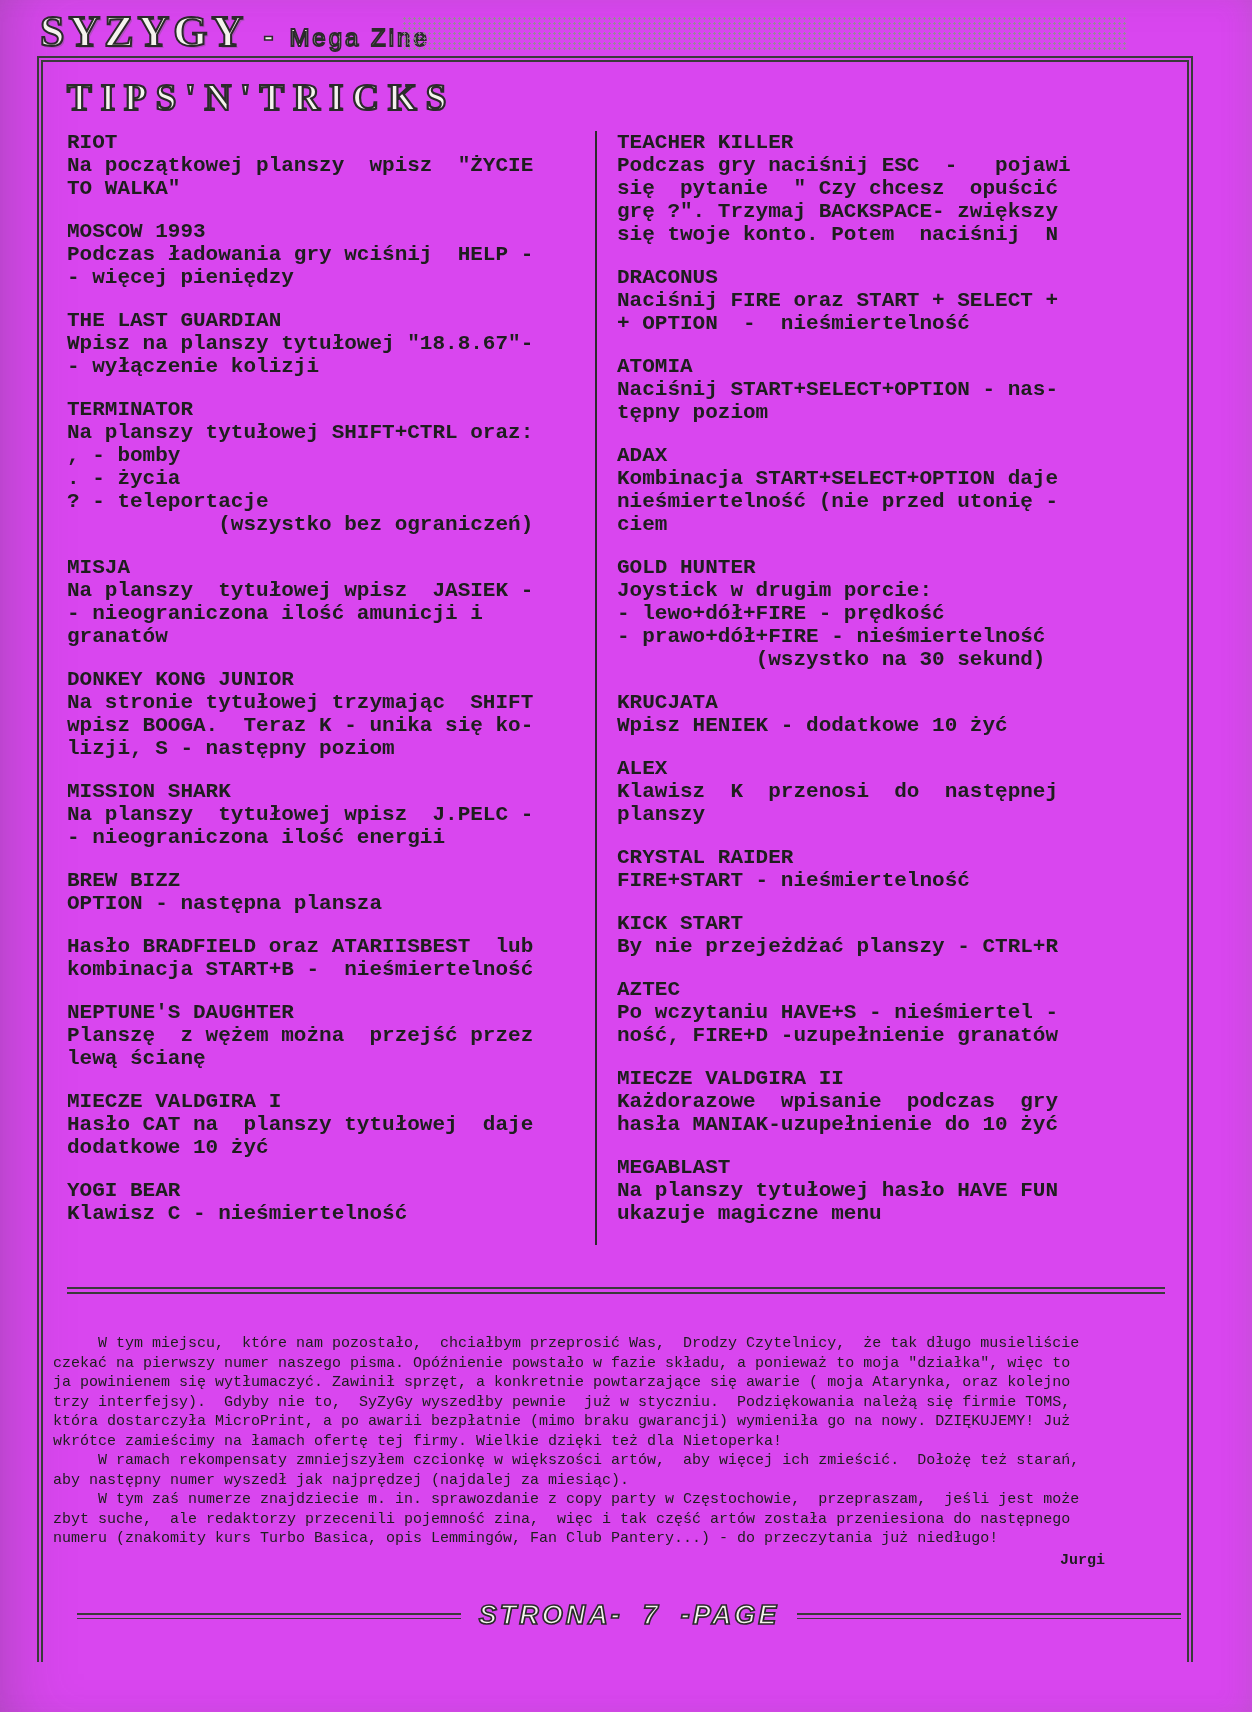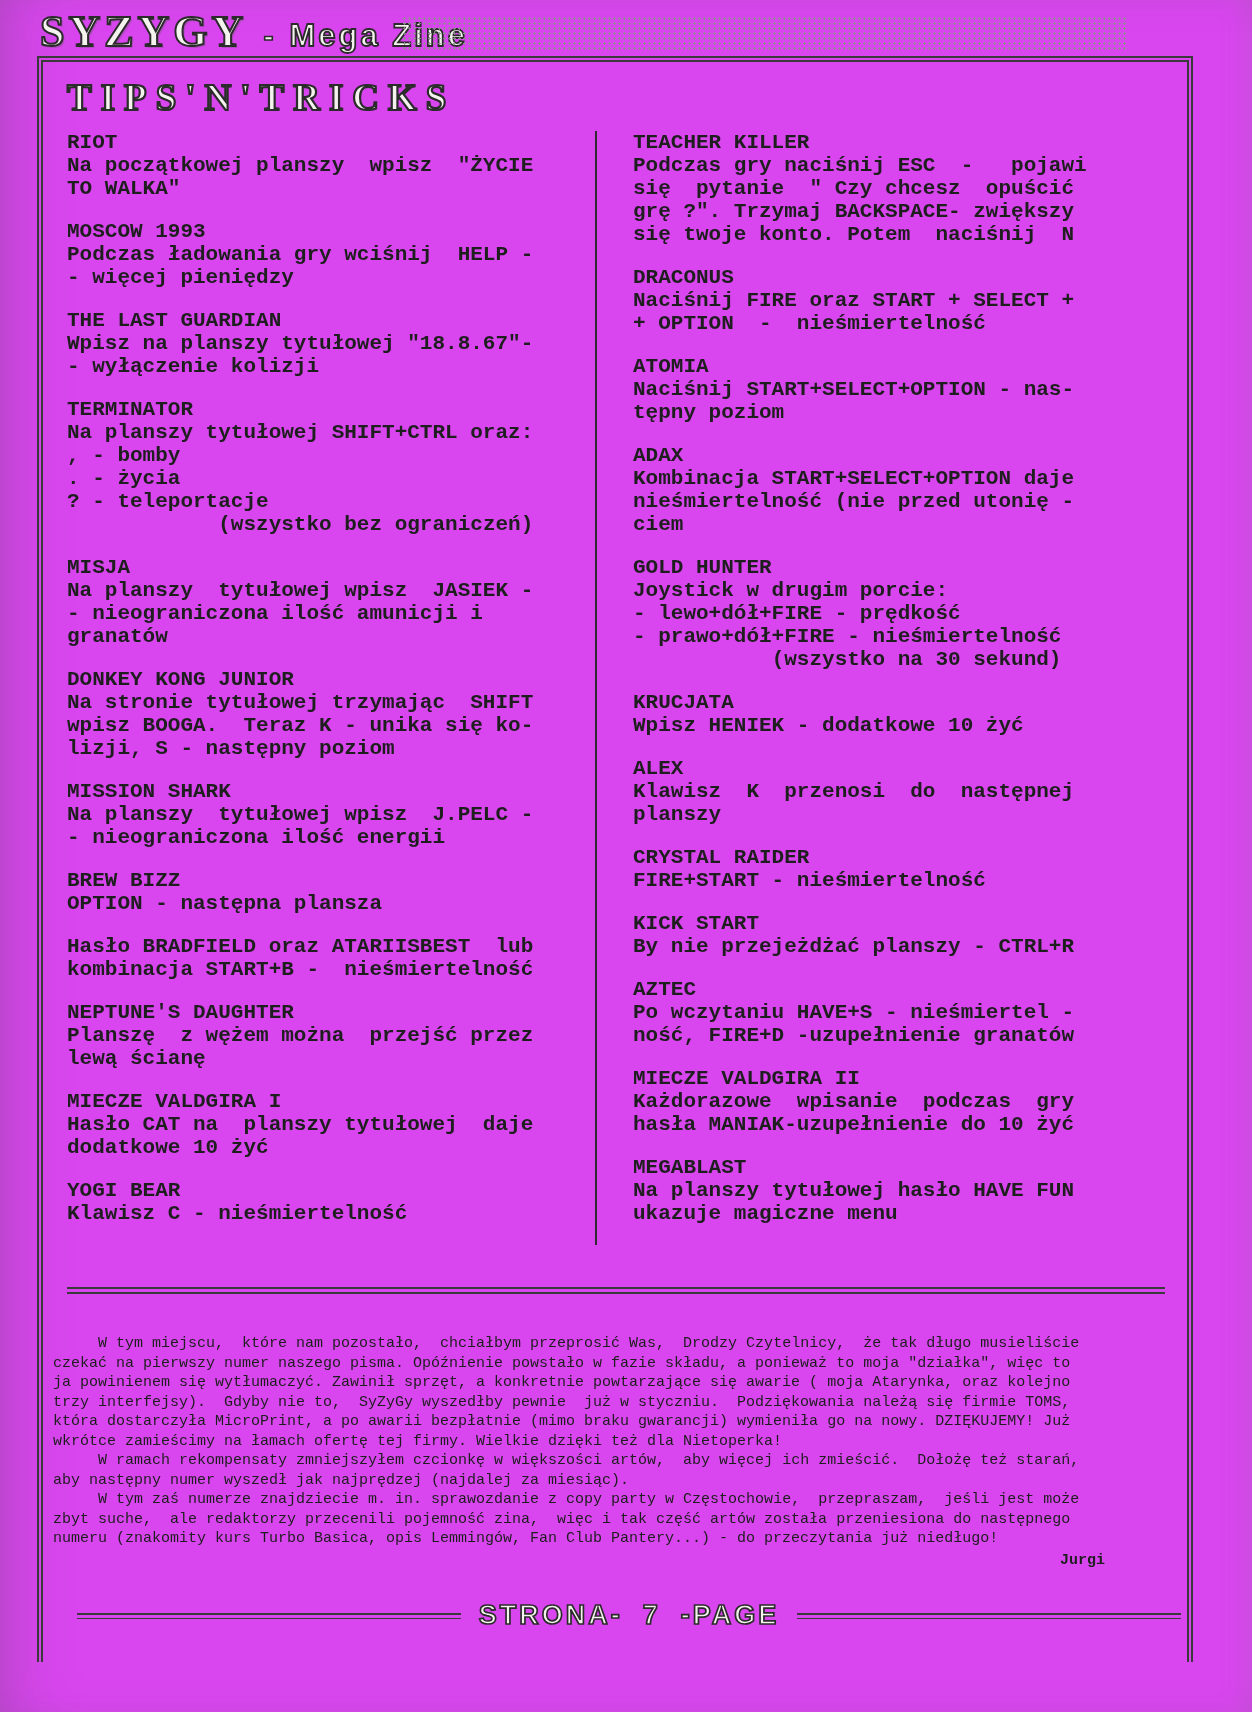--- a/index.html
+++ b/index.html
@@ -10,21 +10,21 @@
     box-shadow:inset 46px 0 70px -46px rgba(70,70,70,.35), inset -14px 0 30px -14px rgba(120,120,120,.25);
   }
   
   .masthead{position:absolute;top:6px;left:40px;display:flex;align-items:baseline;gap:16px;white-space:nowrap;}
   .brand{
     font-family:"Liberation Serif",serif;font-size:44px;font-weight:bold;letter-spacing:4px;
     color:#f5f3ee;-webkit-text-stroke:2px #2b2b2b;text-shadow:2px 2px 0 rgba(90,90,90,.3);
   }
   .brand-sep{font-family:"Liberation Sans",sans-serif;font-size:30px;font-weight:bold;color:#f5f3ee;-webkit-text-stroke:1.6px #2b2b2b;}
   .brand-sub{
-    font-family:"Liberation Sans",sans-serif;font-size:31px;font-weight:bold;letter-spacing:3px;
+    font-family:"Liberation Sans",sans-serif;font-size:24px;font-weight:normal;letter-spacing:3px;
     color:#f5f3ee;text-align:right;-webkit-text-stroke:1.8px #2b2b2b;
   }
   .halftone{
     position:absolute;left:402px;top:16px;width:726px;height:34px;
     background-image:radial-gradient(circle,#8f8f8f 1px,rgba(0,0,0,0) 1.35px);
     background-size:5px 5px;opacity:.85;
   }
   
   .frame{
     position:absolute;top:56px;left:37px;width:1156px;height:1606px;
@@ -32,35 +32,35 @@
   }
   .section-title{
     margin:14px 0 0 24px;
     font-family:"Liberation Serif",serif;font-size:37px;font-weight:bold;letter-spacing:9px;
     color:#f5f3ee;-webkit-text-stroke:2.2px #2b2b2b;
   }
   
   .columns{display:flex;margin-top:12px;align-items:stretch;}
   .col{font-size:21px;line-height:23px;font-weight:600;}
   .col-left{width:552px;padding-left:24px;box-sizing:border-box;}
-  .col-right{flex:1;padding-left:36px;padding-right:6px;border-left:2px solid #2c2c2c;}
+  .col-right{flex:1;padding-left:20px;padding-right:6px;border-left:2px solid #2c2c2c;}
   .tip{margin-bottom:20px;}
   .tip-title{white-space:pre;}
   .tip-body{white-space:pre-wrap;}
   
   .double-rule{margin:42px 22px 0 24px;height:3px;border-top:2px solid #3a3a3a;border-bottom:2px solid #3a3a3a;}
   .editorial{margin:40px 12px 0 10px;font-size:15px;line-height:19.5px;}
   .editorial .para{margin:0;white-space:pre-wrap;}
   .signature{text-align:right;margin:2px 70px 0 0;font-size:15px;font-weight:600;}
   
   .page-footer{display:flex;align-items:center;margin:30px 6px 0 34px;}
   .pf-line{flex:1;height:3px;border-top:2px solid #3a3a3a;border-bottom:1px solid #3a3a3a;}
   .pf-text{
     margin:0 18px;display:flex;gap:20px;align-items:baseline;white-space:nowrap;
-    font-family:"Liberation Sans",sans-serif;font-weight:bold;font-size:27px;letter-spacing:3px;
+    font-family:"Liberation Sans",sans-serif;font-style:italic;font-weight:bold;font-size:27px;letter-spacing:3px;
     color:#f5f3ee;-webkit-text-stroke:1.7px #2b2b2b;
   }
 </style>
 </head>
 <body>
 
 <div class="page">
 
   <div class="masthead">
     <span class="brand">SYZYGY</span>

